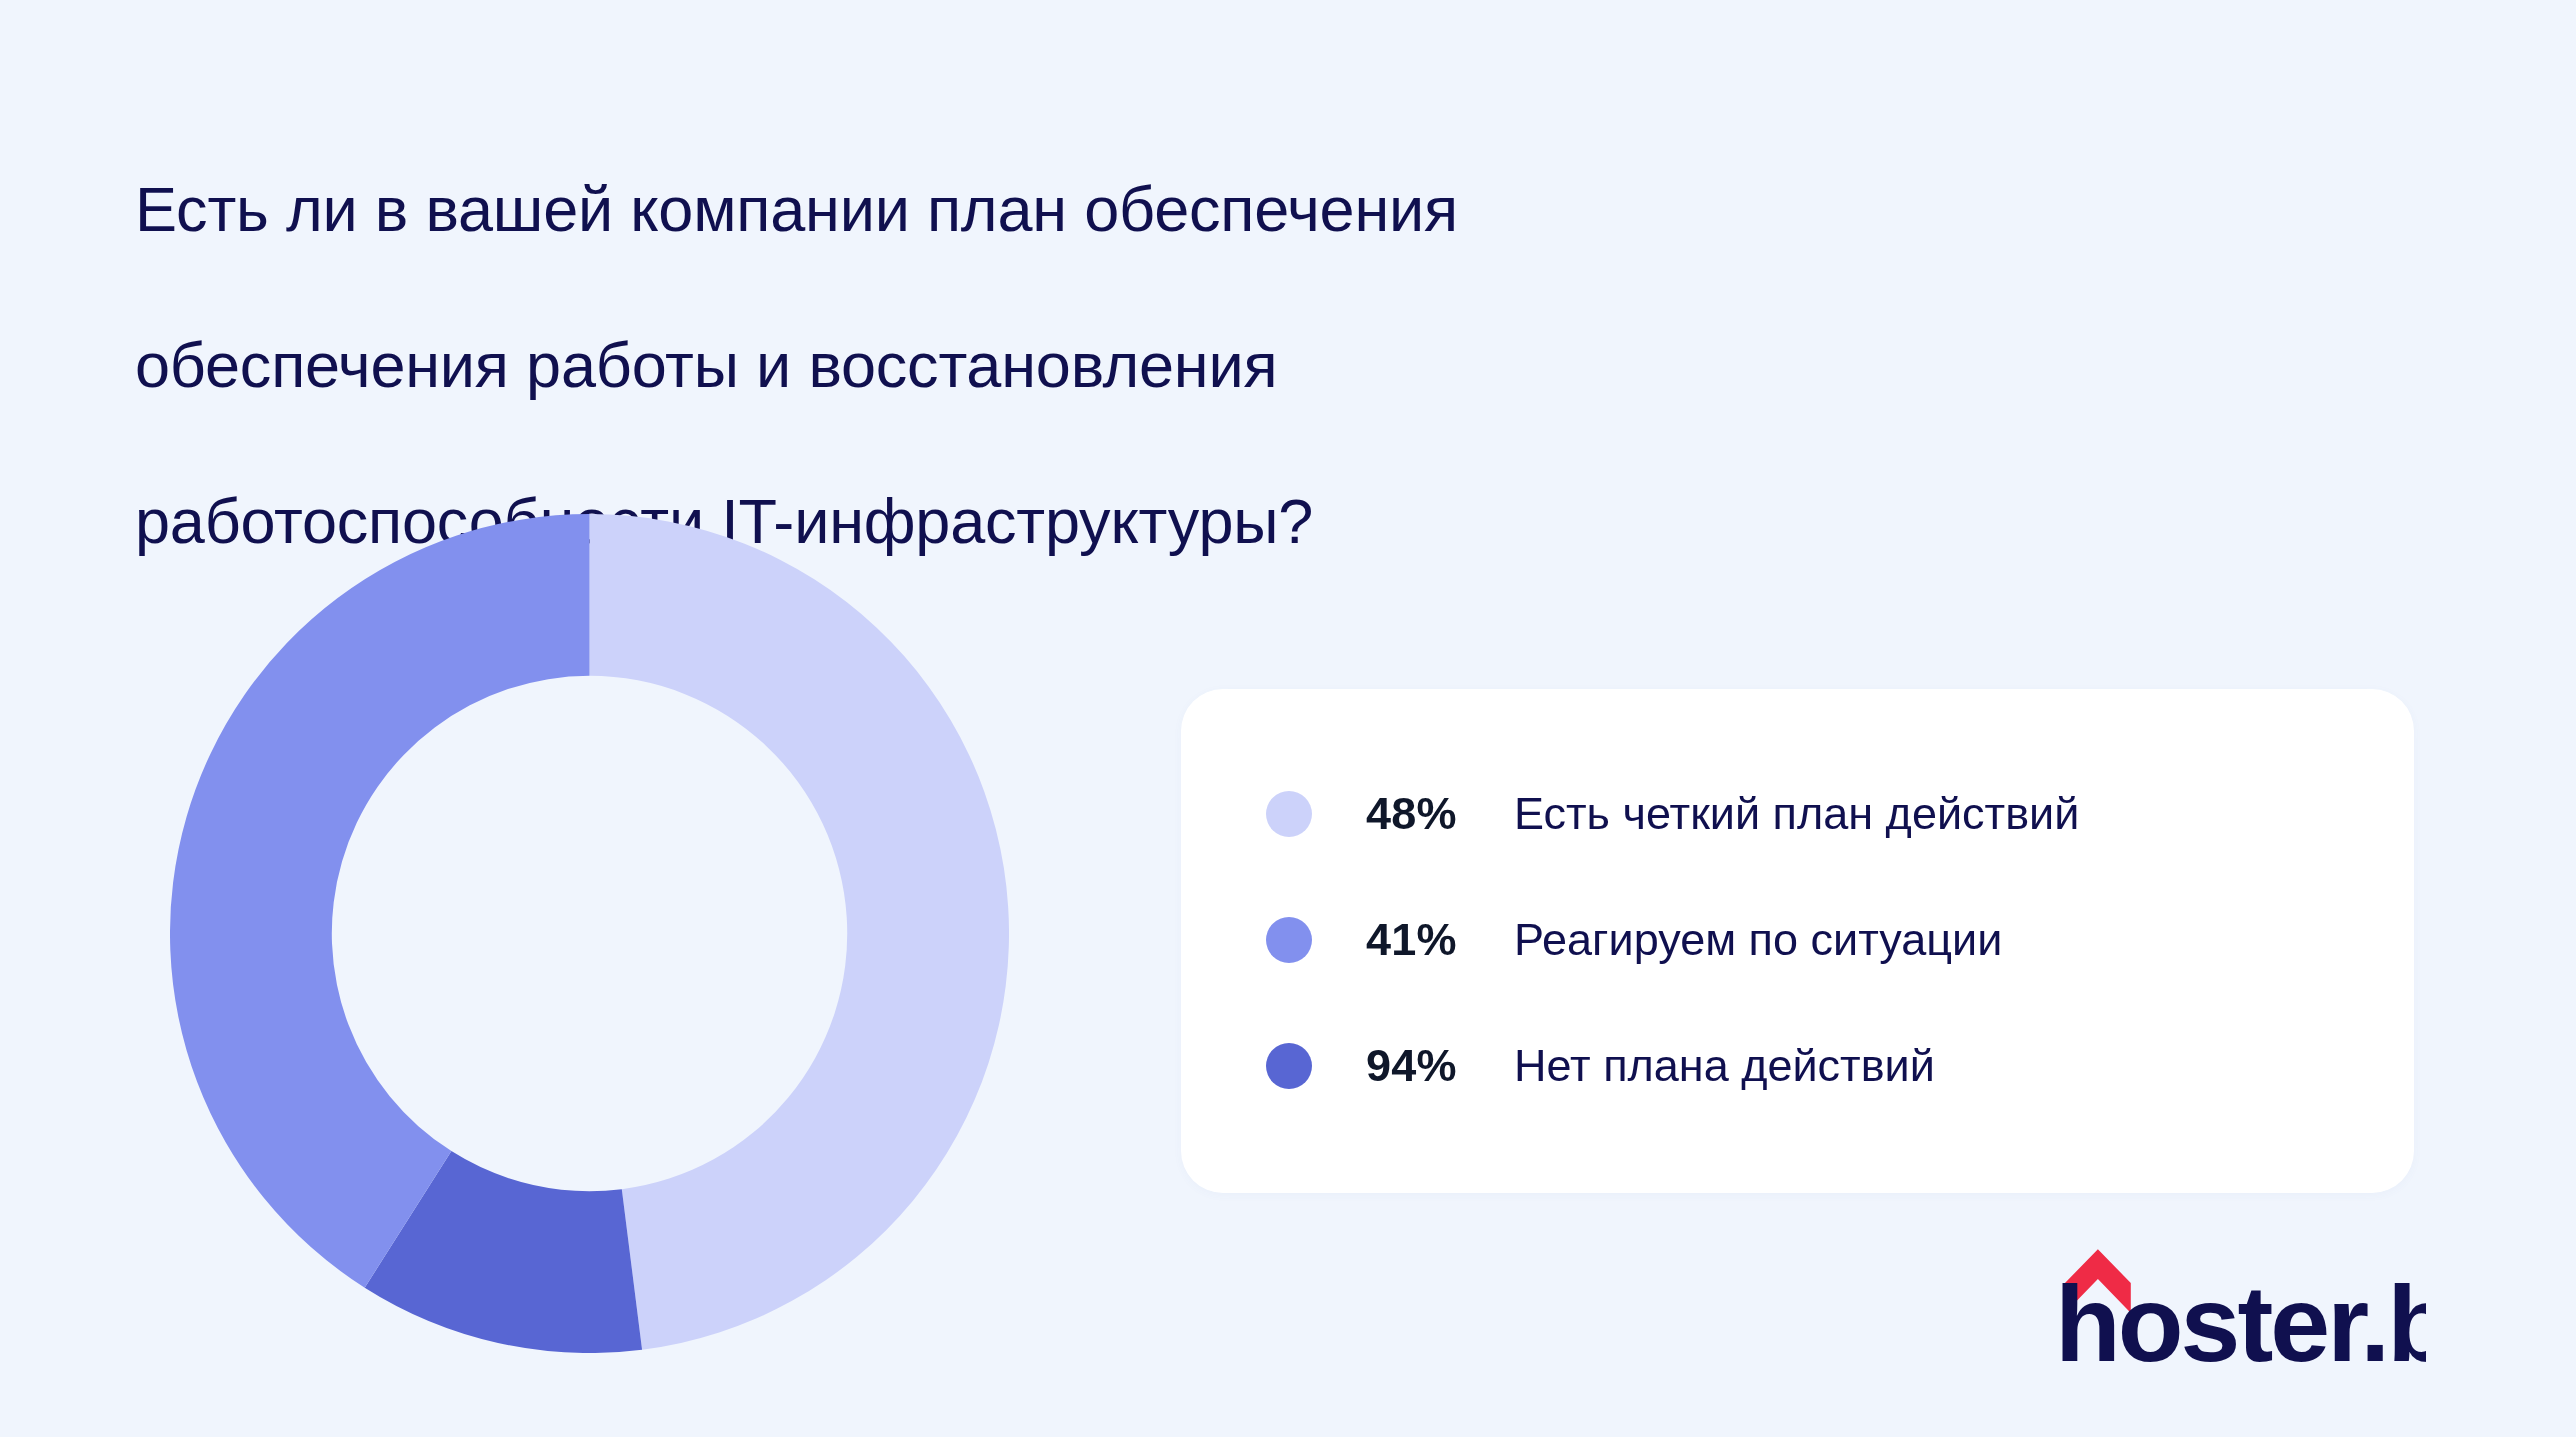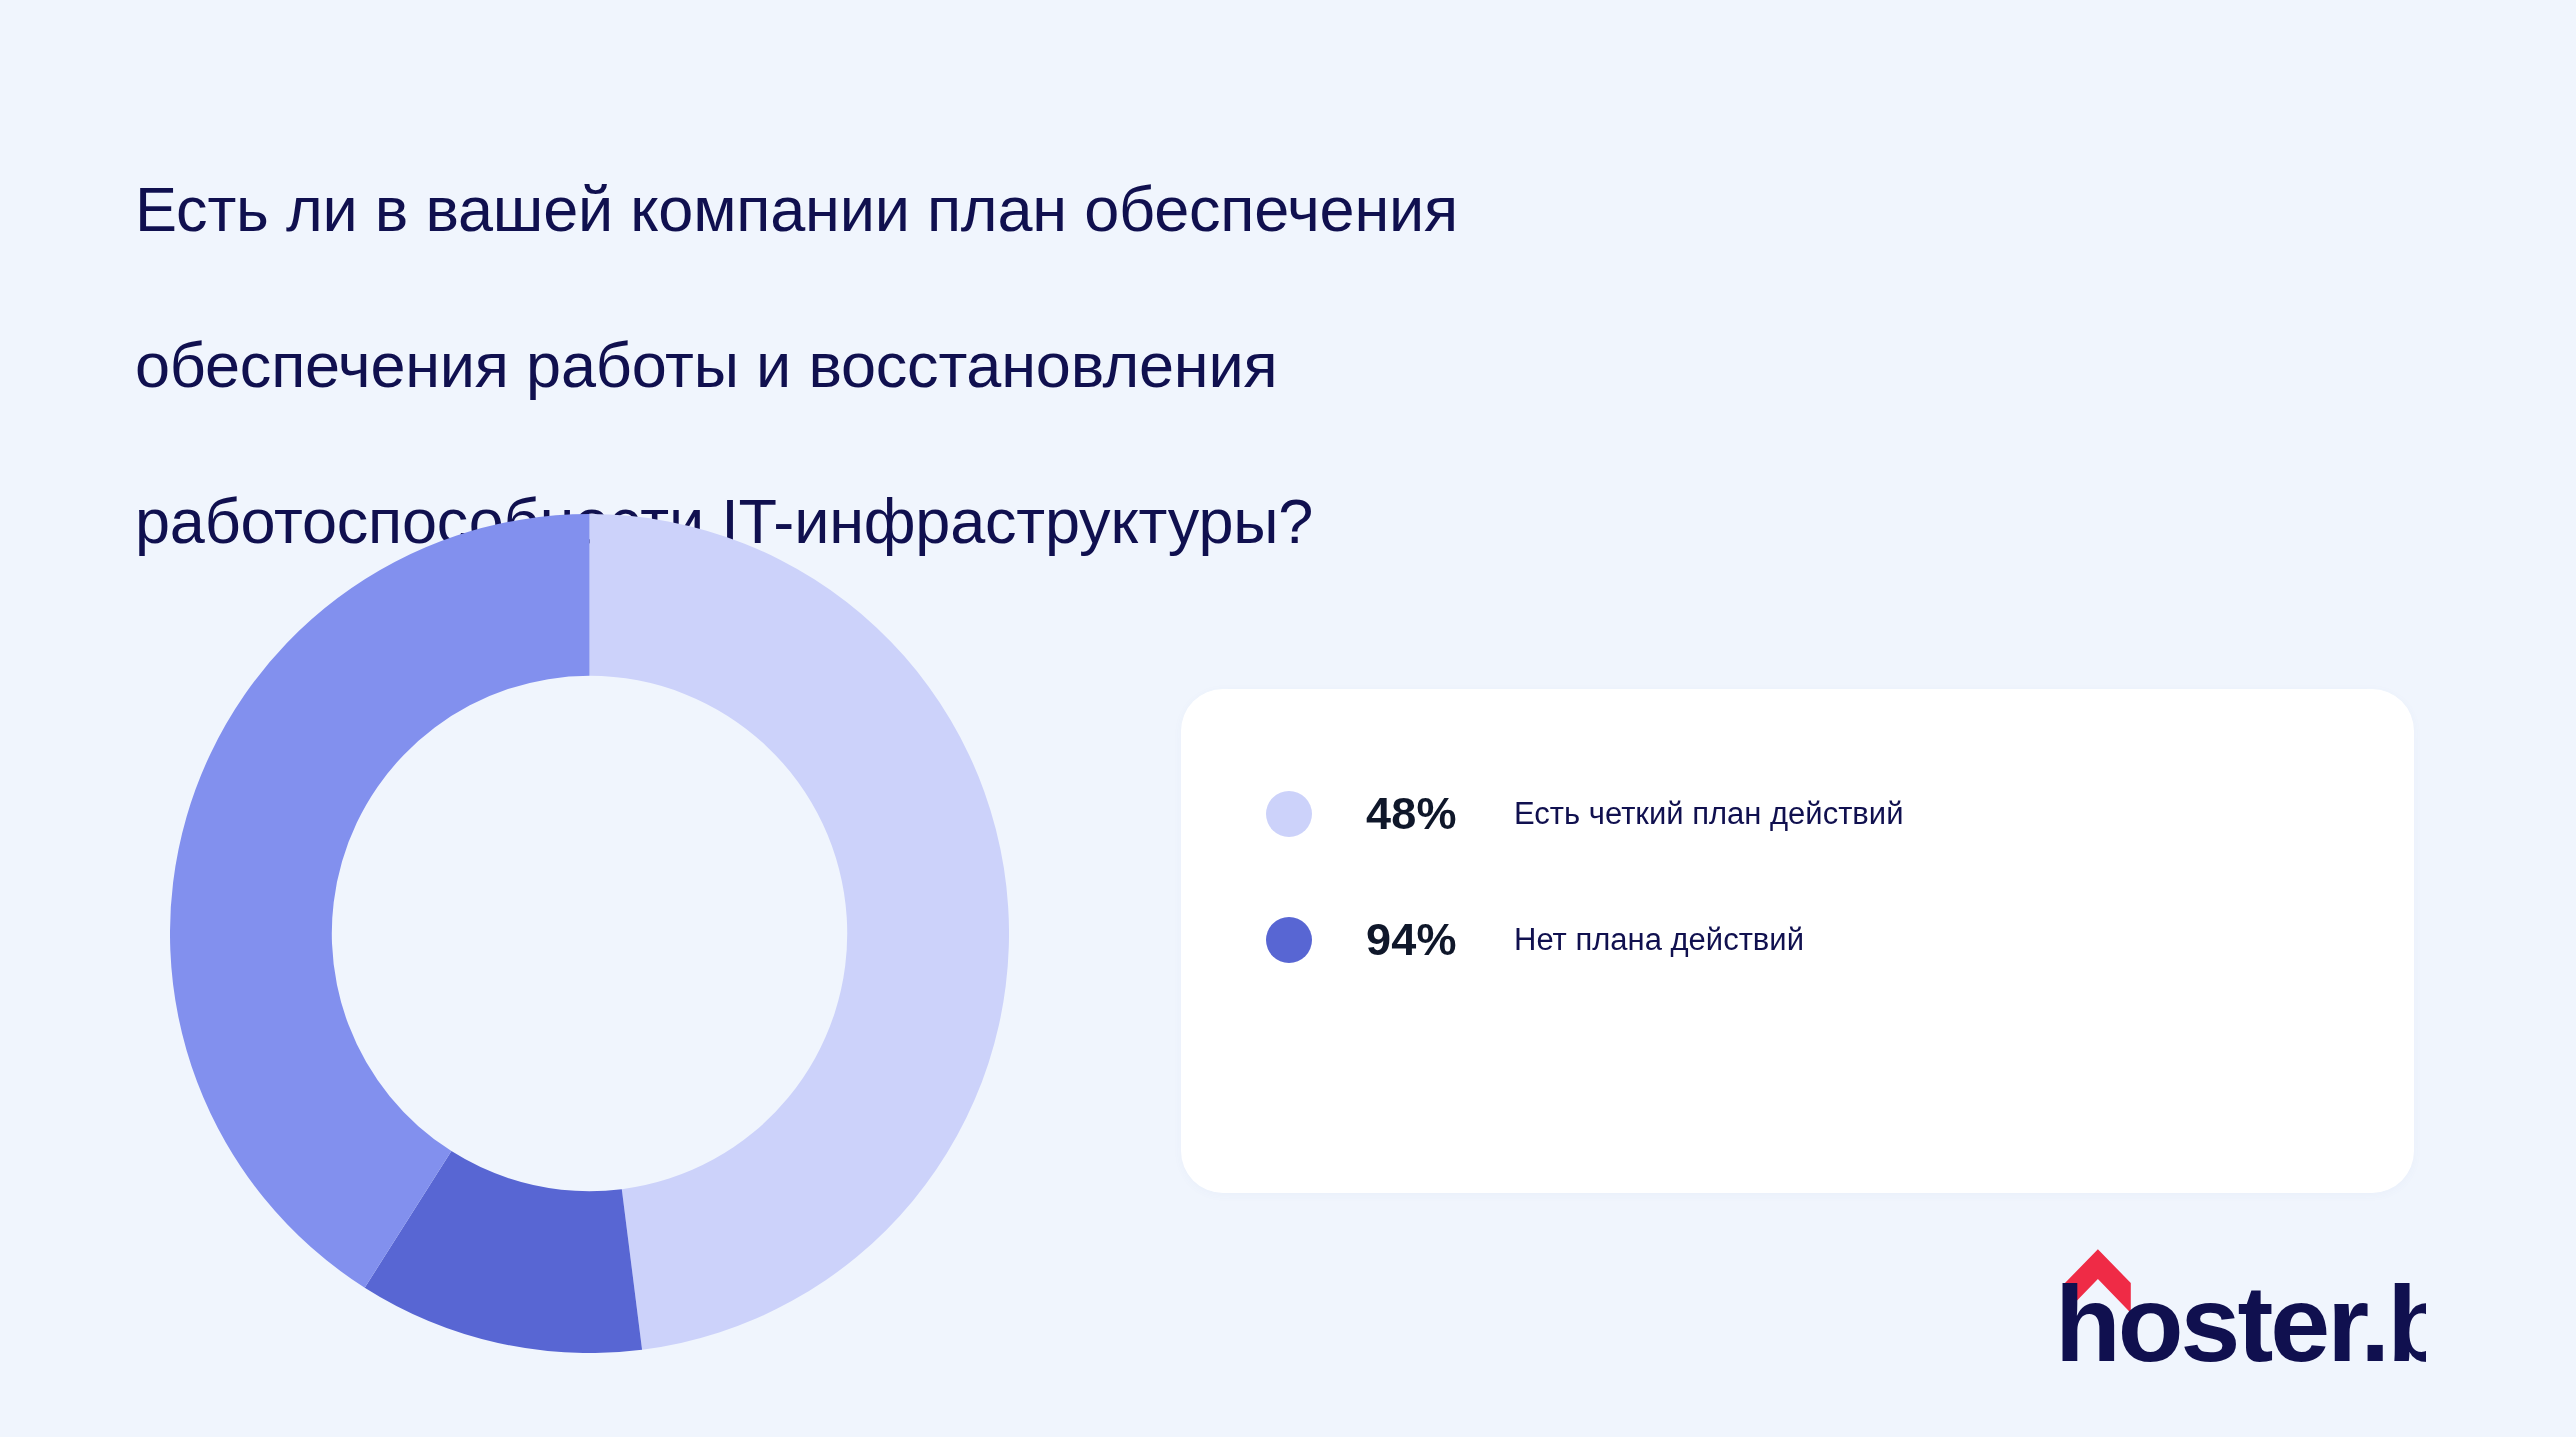--- a/index.html
+++ b/index.html
@@ -46,21 +46,21 @@
   }
   .legend-pct{
     width:148px;flex:0 0 148px;
     margin-left:54px;
     color:#0f172a;
     font-size:45px;font-weight:700;
     letter-spacing:0.2px;
   }
   .legend-label{
     color:#10104f;
-    font-size:31px;font-weight:400;
+    font-size:45px;font-weight:400;
     white-space:nowrap;
   }
 
   
   .logo{
     position:absolute;left:2055px;top:1241px;
     width:371px;height:128px;
   }
   .logo svg{display:block;}
 </style>
@@ -87,20 +87,25 @@
 
   <div class="legend-card">
     <div class="legend-list">
 
       <div class="legend-row">
         <span class="legend-dot" style="background-color: rgb(204, 210, 250);"></span>
         <span class="legend-pct">48%</span>
         <span class="legend-label">Есть четкий план действий</span>
       </div>
 
+      <div class="legend-row">
+        <span class="legend-dot" style="background-color: rgb(130, 144, 238);"></span>
+        <span class="legend-pct">41%</span>
+        <span class="legend-label">Реагируем по ситуации</span>
+      </div>
 
       <div class="legend-row">
         <span class="legend-dot" style="background-color: rgb(88, 102, 211);"></span>
         <span class="legend-pct">94%</span>
         <span class="legend-label">Нет плана действий</span>
       </div>
 
     </div>
   </div>
 

